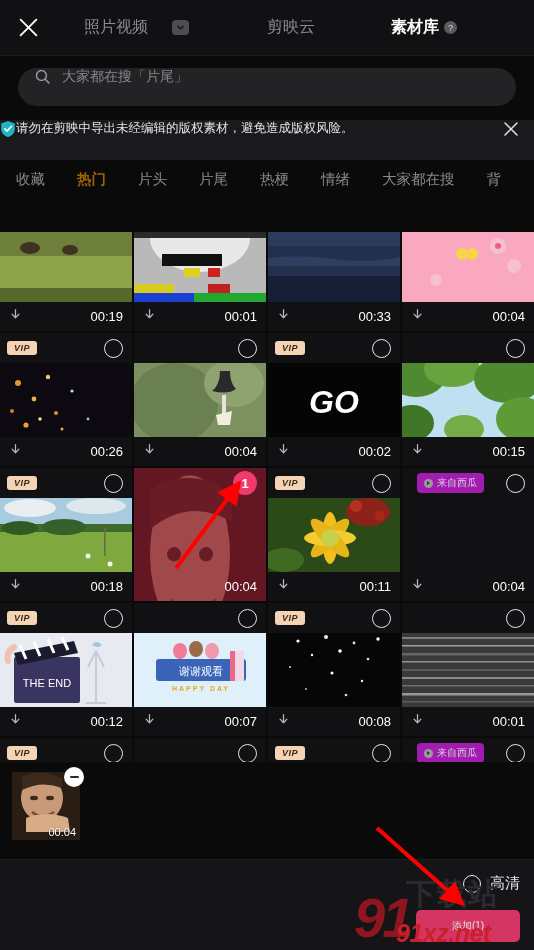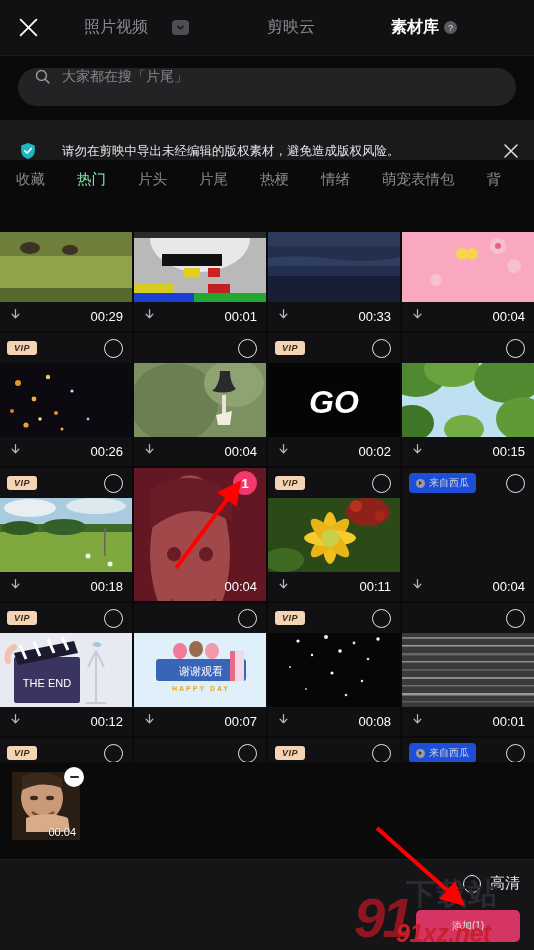--- a/index.html
+++ b/index.html
@@ -52,35 +52,35 @@
   .searchbar{
     height:38px; border-radius:19px; background:#232326;
     display:flex; align-items:flex-start; padding:0 16px; gap:11px;
   }
   .searchbar svg{ width:17px; height:17px; flex:0 0 17px; }
   .searchbar .ph{ font-size:14px; color:#86868b; }
 
   
   .notice{
     height:40px; background:#1a1a1c;
-    display:flex; align-items:flex-end; padding:0 14px 0 20px; gap:26px;
+    display:flex; align-items:flex-start; padding:0 14px 0 0; gap:0;
   }
   .shield{ width:16px; height:18px; flex:0 0 16px; }
   .notice-text{ flex:1; font-size:12.5px; color:#e4e4e8; }
   .notice-x{ width:18px; height:18px; flex:0 0 18px; }
 
   
   .cattabs{
     height:38px; background:#0a0a0a;
     display:flex; align-items:center;
     padding:0 0 0 16px; gap:32px;
     white-space:nowrap; overflow:hidden;
   }
   .cattab{ font-size:14.5px; color:#8b8b8f; }
-  .cattab.active{ color:#86efac; font-weight:normal; }
+  .cattab.active{ color:#a16207; font-weight:bold; }
 
   
   .grid{
     position:absolute; left:0; top:232px;
     width:534px; height:530px; overflow:hidden;
     background:#0a0a0a;
   }
   .row{ display:flex; gap:2px; margin-bottom:2px; }
   .card{
     width:132px; height:133px; position:relative;
@@ -95,23 +95,23 @@
     position:absolute; left:0; top:0; width:100%; height:30px;
     display:flex; align-items:center; justify-content:space-between;
     padding:0 9px 0 7px; z-index:3;
   }
   .vip{
     background:#f4d4b4; color:#3a2a18;
     font-size:9px; font-weight:bold; font-style:italic;
     padding:2px 7px; border-radius:3px; letter-spacing:.5px;
   }
   .src{
-    background:#1d4ed8; color:#d4d4d8;
+    background:#a21caf; color:#d4d4d8;
     font-size:10px; padding:3px 7px; border-radius:4px;
-    display:flex; align-items:center; gap:4px;
+    display:flex; align-items:center; gap:4px;margin-left:8px;
   }
   .src .dot{
     width:9px; height:9px; border-radius:50%;
     background:#9a9aa0; display:inline-block; position:relative;
   }
   .src .dot::after{
     content:""; position:absolute; left:3px; top:2px;
     border-left:3.5px solid #313136;
     border-top:2.5px solid transparent;
     border-bottom:2.5px solid transparent;
@@ -254,40 +254,40 @@
   </svg>
 </div>
 
 <div class="cattabs">
   <span class="cattab">收藏</span>
   <span class="cattab active">热门</span>
   <span class="cattab">片头</span>
   <span class="cattab">片尾</span>
   <span class="cattab">热梗</span>
   <span class="cattab">情绪</span>
-  <span class="cattab">萌宠表情包</span>
+  <span class="cattab">大家都在搜</span>
   <span class="cattab">背</span>
 </div>
 
 <div class="grid" id="grid">
     <div class="row" style="margin-top:-34px;">
       <div class="card">
         <div class="media"><svg viewBox="0 0 132 74" width="100%" height="100%" preserveAspectRatio="none">
             <rect width="132" height="74" fill="#4a5e28"></rect>
             <rect y="0" width="132" height="30" fill="#6d7f3a"></rect>
             <rect y="28" width="132" height="46" fill="#8fa348"></rect>
             <ellipse cx="30" cy="20" rx="10" ry="6" fill="#3d3322"></ellipse>
             <ellipse cx="70" cy="22" rx="8" ry="5" fill="#3d3322"></ellipse>
             <rect y="60" width="132" height="14" fill="#57692c"></rect>
           </svg></div>
         <div class="cardbot">
           <span class="dl"><svg viewBox="0 0 24 24">
               <path d="M12 4 V17 M6.5 11.5 L12 17.2 L17.5 11.5" stroke="#b8b8bc" stroke-width="2" fill="none" stroke-linecap="round" stroke-linejoin="round"></path>
             </svg></span>
-          <span class="dur">00:29</span>
+          <span class="dur">00:19</span>
         </div>
       </div>
       <div class="card">
         <div class="media"><svg viewBox="0 0 132 74" width="100%" height="100%" preserveAspectRatio="none">
             <rect width="132" height="74" fill="#b9b9b9"></rect>
             <rect width="132" height="10" fill="#2a2a2a"></rect>
             <path d="M16 10 H116 A50 34 0 0 1 16 10 Z" fill="#e8e8e8"></path>
             <rect x="28" y="26" width="60" height="12" fill="#111"></rect>
             <rect x="50" y="40" width="16" height="9" fill="#e0d020"></rect>
             <rect x="74" y="40" width="12" height="9" fill="#cc2222"></rect>

